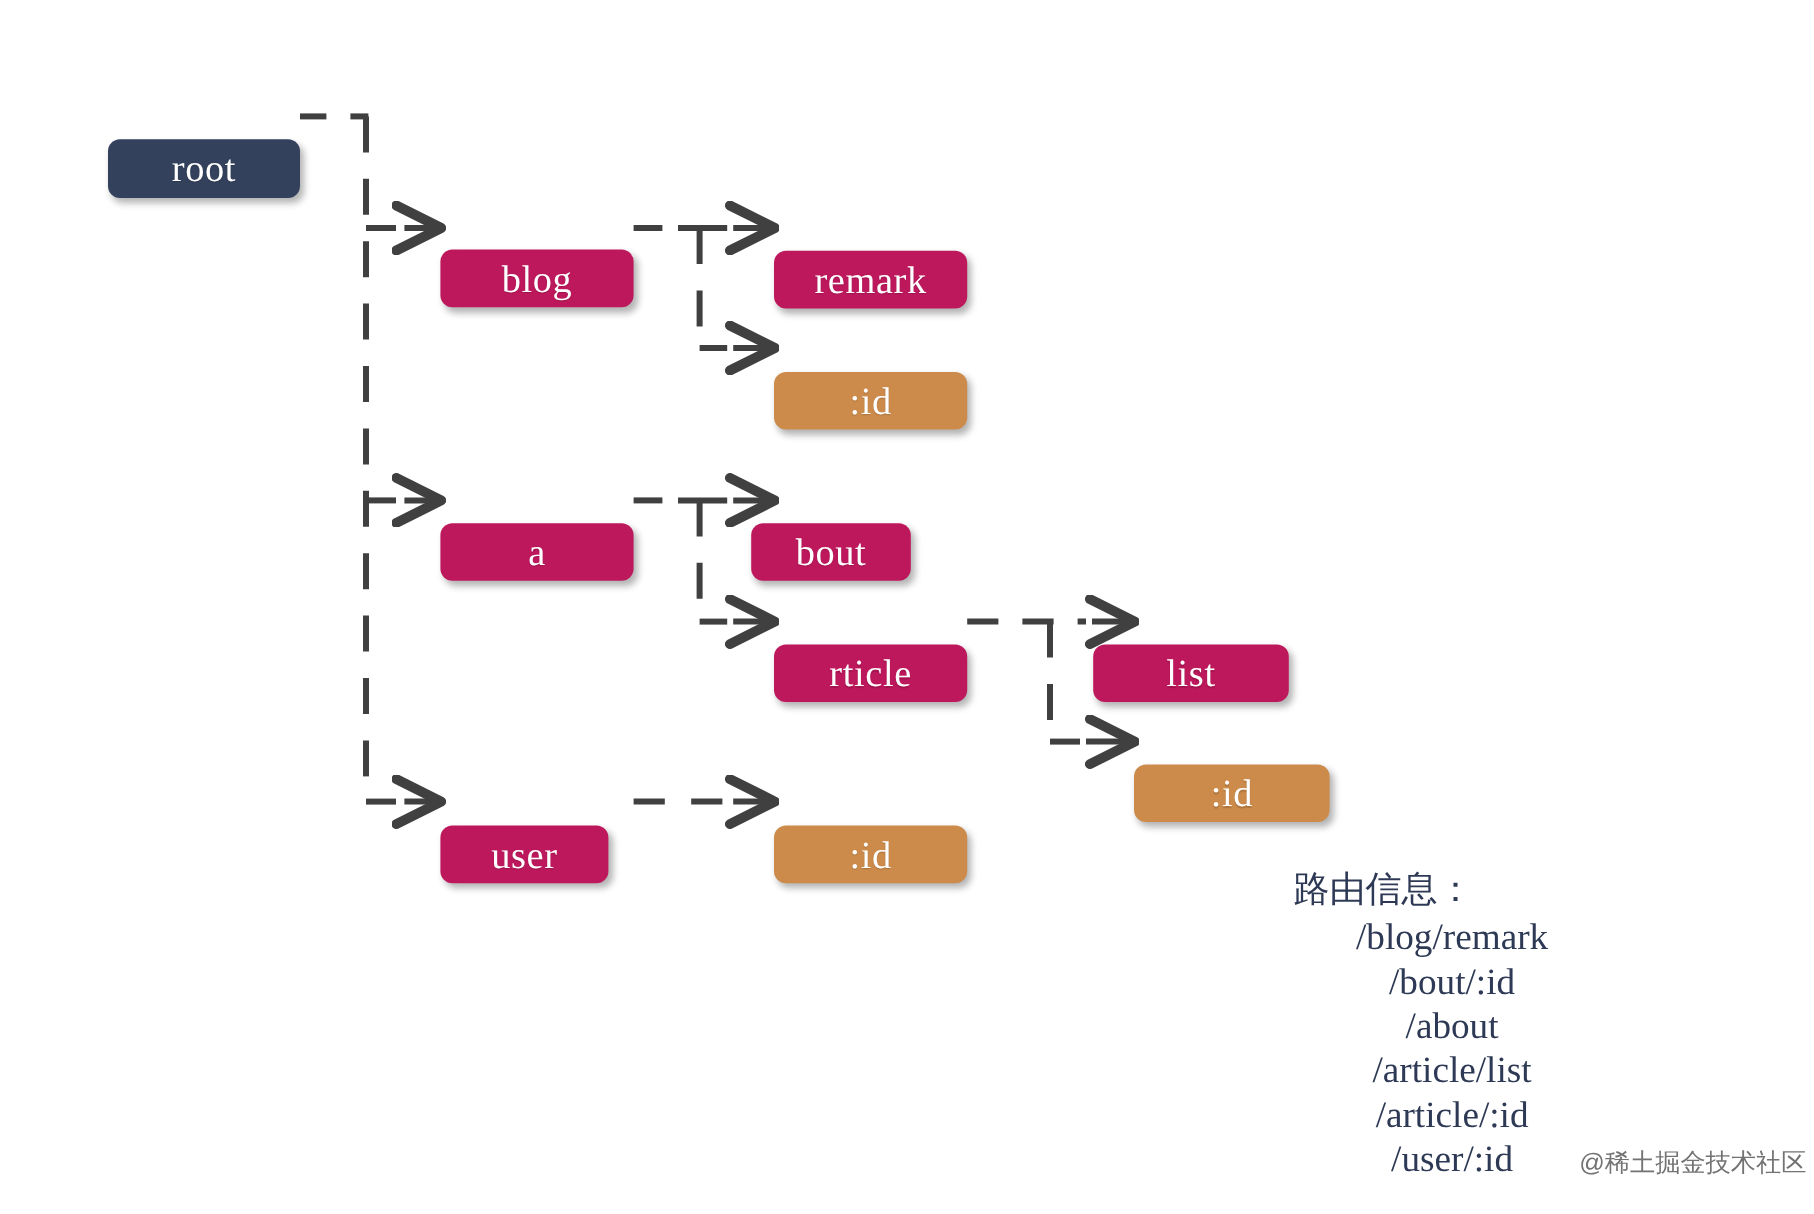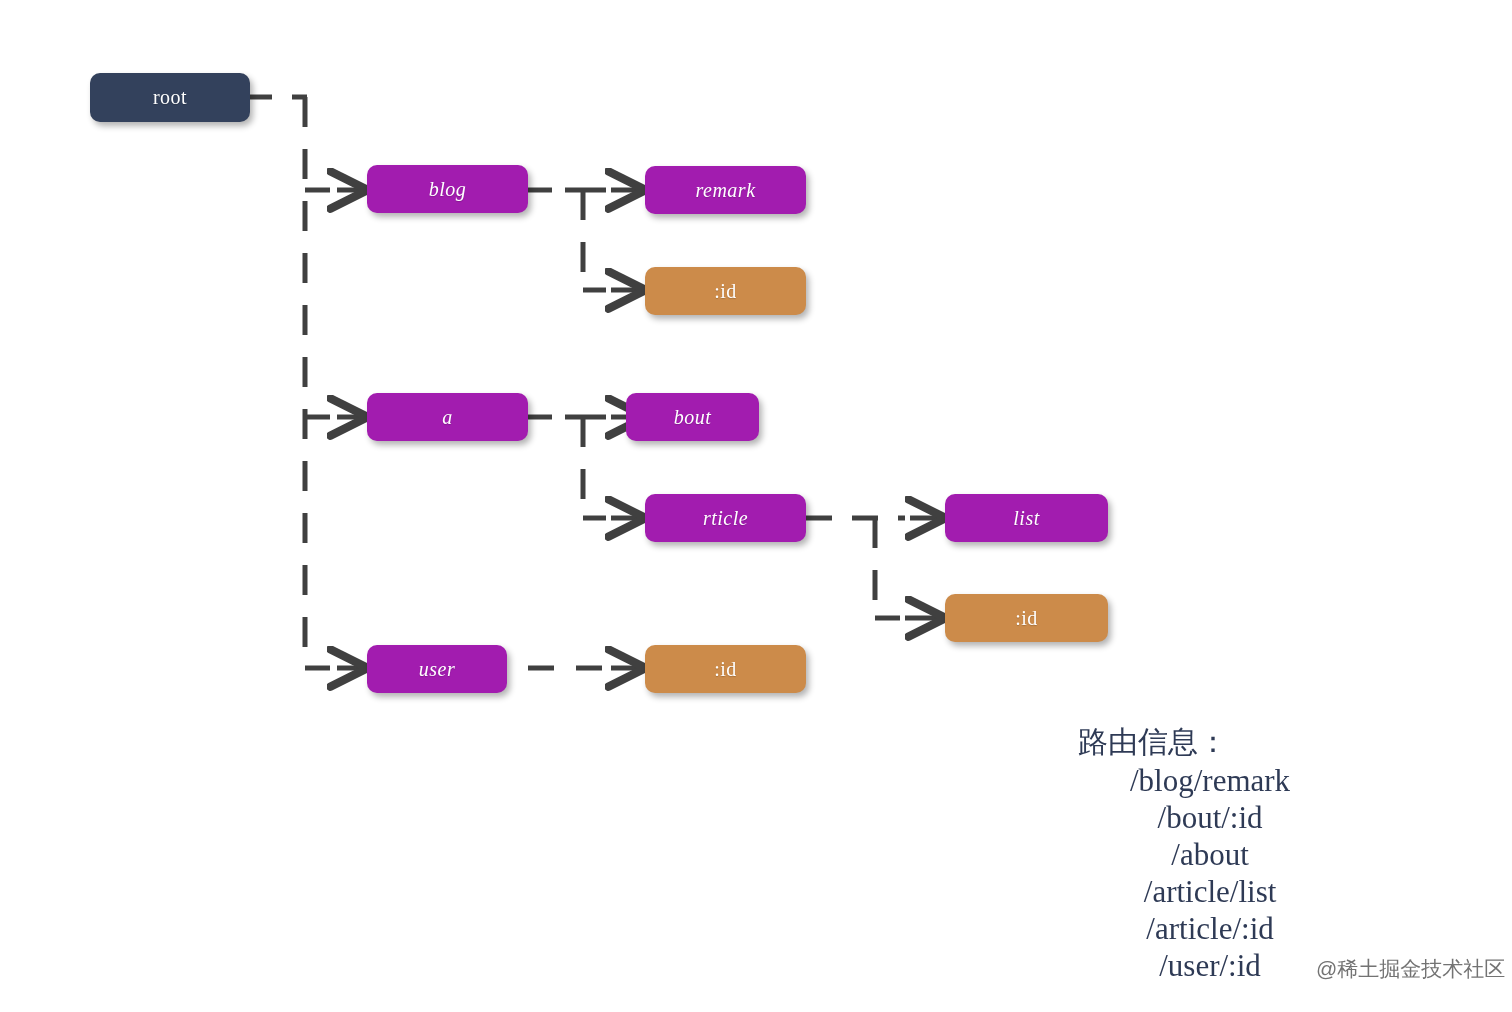--- a/index.html
+++ b/index.html
@@ -29,29 +29,30 @@
     pointer-events: none;
   }
   .node {
     position: absolute;
     border-radius: 10px;
     display: flex;
     align-items: center;
     justify-content: center;
     color: #ffffff;
     font-family: "Liberation Serif", "DejaVu Serif", serif;
-    font-size: 20px;
+    font-size: 32px;
     letter-spacing: 0.5px;
     box-shadow: 3px 4px 6px rgba(0,0,0,0.30);
     text-shadow: 0 1px 1px rgba(0,0,0,0.18);
     box-sizing: border-box;
     user-select: none;
+    margin-top: 43px;
   }
   .node.root   { background: #33415C; }
-  .node.blue   { background: #a21caf; font-style: italic; }
+  .node.blue   { background: #be185d; }
   .node.orange { background: #CC8B4A; }
 
   #route-info {
     position: absolute;
     left: 1078px;
     top: 722px;
     color: #2E3A55;
     font-family: "Liberation Serif", "DejaVu Serif", serif;
   }
   #route-title {
@@ -142,21 +143,21 @@
   <div class="node blue" style="left:645px; top:166px; width:161px; height:48px;">remark</div>
 
   <div class="node orange" style="left:645px; top:267px; width:161px; height:48px;">:id</div>
 
   <div class="node blue" style="left:367px; top:393px; width:161px; height:48px;">a</div>
 
   <div class="node blue" style="left:626px; top:393px; width:133px; height:48px;">bout</div>
 
   <div class="node blue" style="left:645px; top:494px; width:161px; height:48px;">rticle</div>
 
-  <div class="node blue" style="left:945px; top:494px; width:163px; height:48px;">list</div>
+  <div class="node blue" style="left:911px; top:494px; width:163px; height:48px;">list</div>
 
   <div class="node orange" style="left:945px; top:594px; width:163px; height:48px;">:id</div>
 
   <div class="node blue" style="left:367px; top:645px; width:140px; height:48px;">user</div>
 
   <div class="node orange" style="left:645px; top:645px; width:161px; height:48px;">:id</div>
 
   <div id="route-info">
     <div id="route-title">路由信息：</div>
     <ul id="route-list">

